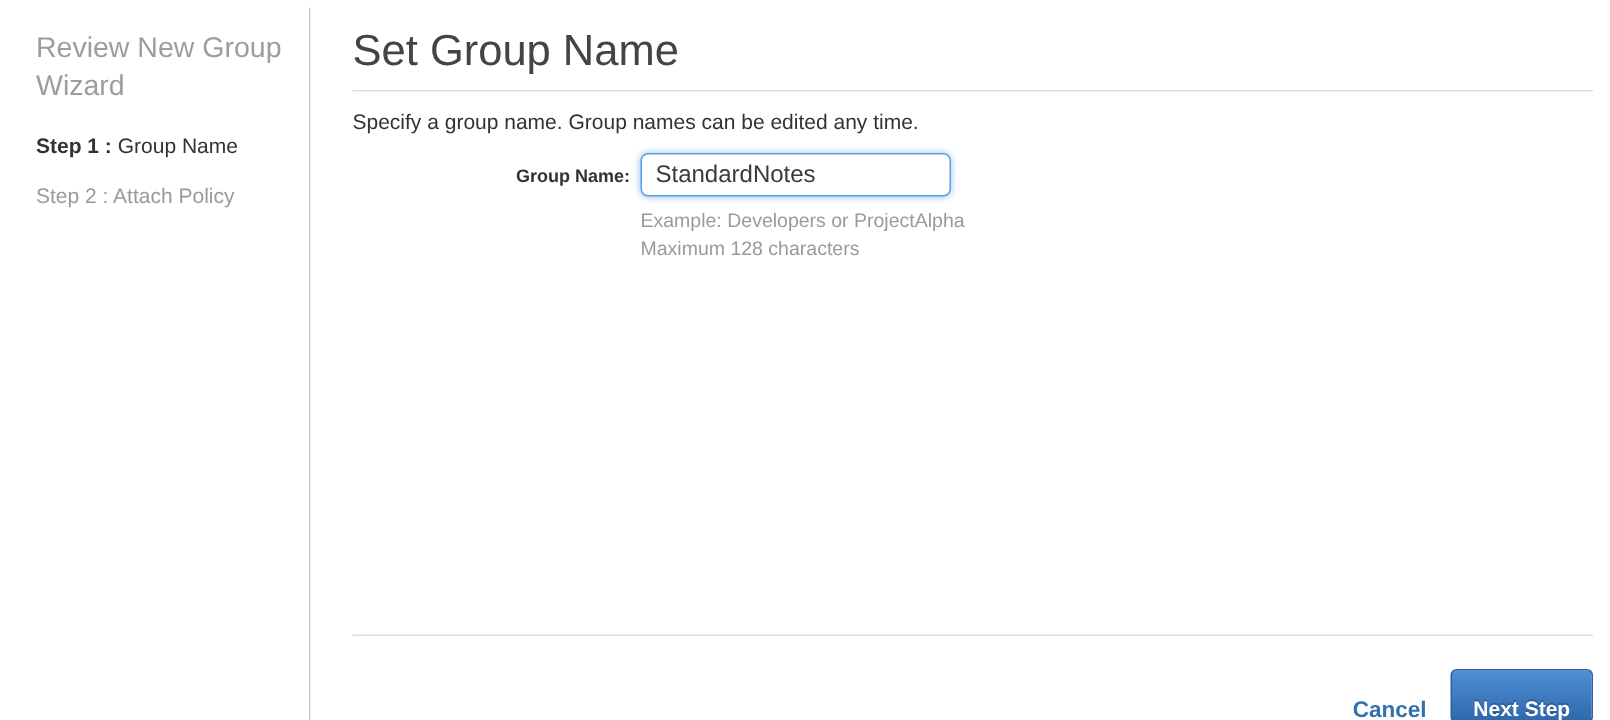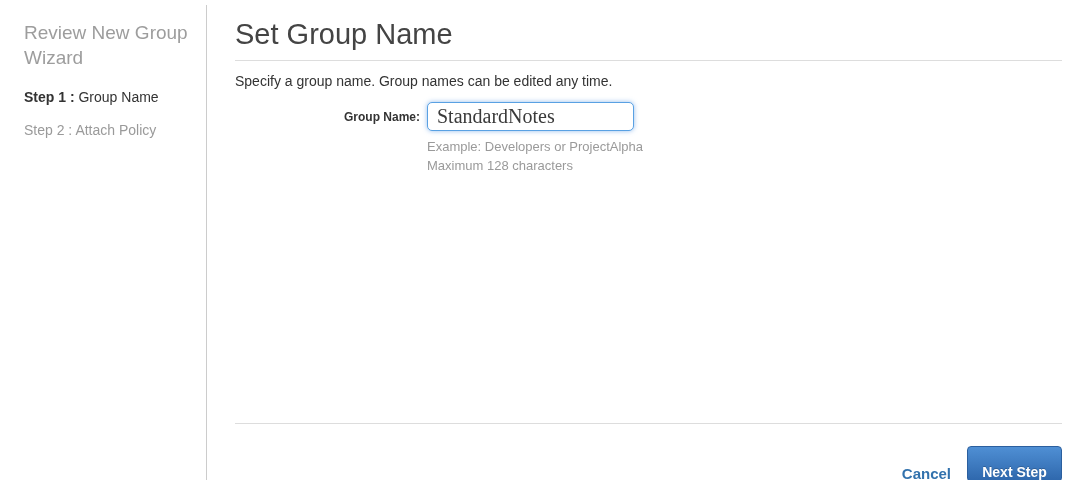--- a/index.html
+++ b/index.html
@@ -77,22 +77,22 @@
     font-size: 12px;
     font-weight: bold;
     color: #333333;
     padding-top: 8px;
   }
   .form-field { margin-left: 7px; }
   .group-name-input {
     width: 207px;
     height: 29px;
     padding: 4px 9px;
-    font-family: Liberation Serif, serif;
-    font-size: 20px;
+    font-family: Liberation Sans, sans-serif;
+    font-size: 16px;
     color: #3a3a3a;
     border: 1px solid #59a1e3;
     border-radius: 5px;
     outline: none;
     box-shadow: 0 0 5px rgba(82, 148, 226, 0.6);
     background: #ffffff;
   }
   .hint {
     font-size: 13px;
     color: #9a9a9a;

